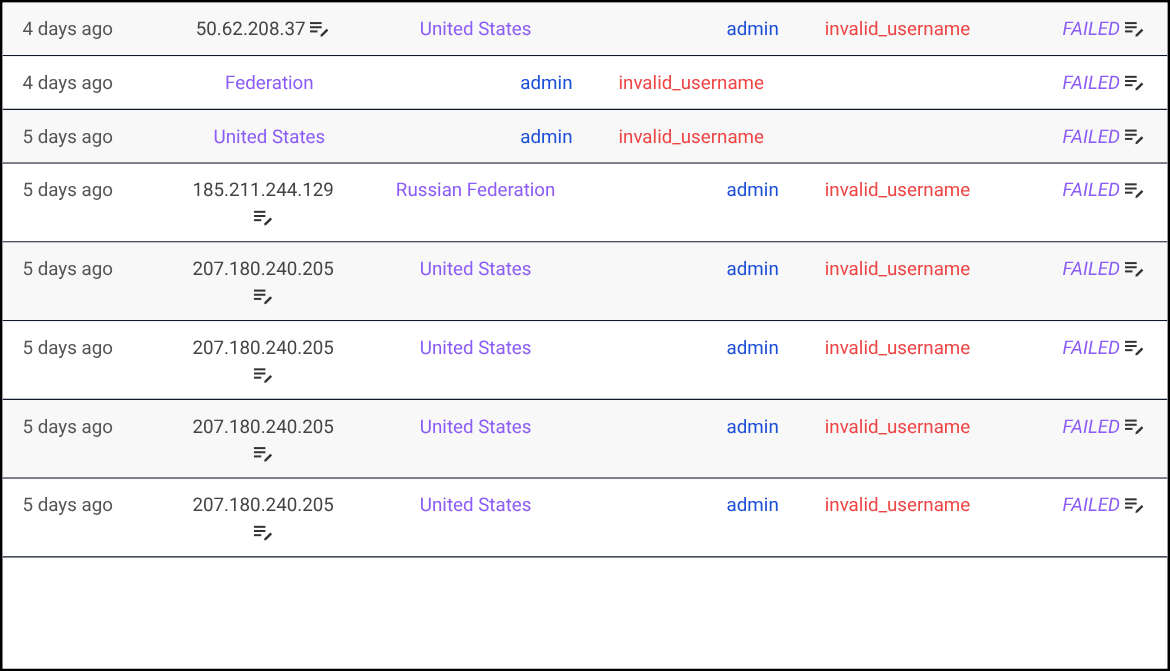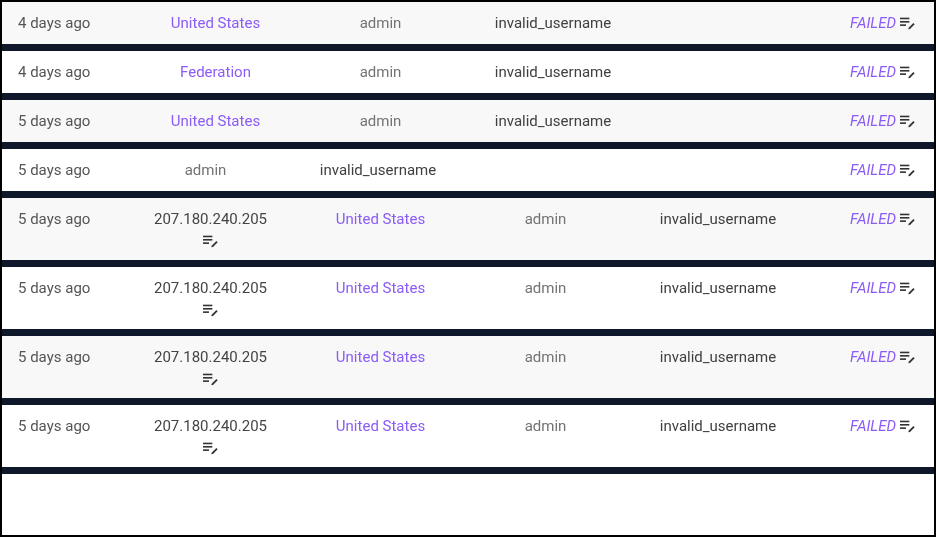--- a/index.html
+++ b/index.html
@@ -11,29 +11,29 @@
       width: 936px;
       height: 537px;
       border: 2px solid #000;
       overflow: hidden;
     }
     .table { width: 100%; }
     .row {
       display: flex;
       align-items: flex-start;
       padding: 12px 10px 12px 16px;
-      border-bottom: 7px solid #0f172a;
+      border-bottom: 1px solid #0f172a;
     }
     .row:nth-child(odd) { background: #f8f8f8; }
     .row:nth-child(even) { background: #ffffff; }
     .col-time   { flex: 0 0 110px; text-align: left;  color: #555; }
     .col-ip     { flex: 0 0 165px; text-align: center; color: #444; }
     .col-country{ flex: 0 0 175px; text-align: center; color: #8b5cf6; }
-    .col-user   { flex: 0 0 155px; text-align: center; color: #737373; }
-    .col-reason { flex: 0 0 190px; text-align: center; color: #404040; }
+    .col-user   { flex: 0 0 155px; text-align: right; color: #1d4ed8; }
+    .col-reason { flex: 0 0 190px; text-align: center; color: #ef4444; }
     .col-status { flex: 1 1 auto;  text-align: right;  color: #8b5cf6; padding-right: 8px; white-space: nowrap; font-style: italic; }
     .ip-line { display: inline; }
     .icon-btn {
       display: inline-block;
       vertical-align: -2px;
       margin-left: 4px;
       cursor: pointer;
       line-height: 0;
     }
     .icon-below {
@@ -44,20 +44,26 @@
       line-height: 0;
     }
     svg { width: 16px; height: 14px; }
   </style>
 </head>
 <body>
 
 <div class="table">
     <div class="row">
       <div class="col-time">4 days ago</div>
+      <div class="col-ip"><span class="ip-line">50.62.208.37</span><span class="icon-btn"><svg viewBox="0 0 24 20" fill="#333" xmlns="http://www.w3.org/2000/svg">
+            <rect x="0" y="2" width="14" height="2.4"></rect>
+            <rect x="0" y="7" width="14" height="2.4"></rect>
+            <rect x="0" y="12" width="9" height="2.4"></rect>
+            <path d="M13 17 L20 10 L22 12 L15 19 L12.5 19.5 Z"></path>
+          </svg></span></div>
       <div class="col-country">United States</div>
       <div class="col-user">admin</div>
       <div class="col-reason">invalid_username</div>
       <div class="col-status"><span>FAILED</span><span class="icon-btn"><svg viewBox="0 0 24 20" fill="#333" xmlns="http://www.w3.org/2000/svg">
             <rect x="0" y="2" width="14" height="2.4"></rect>
             <rect x="0" y="7" width="14" height="2.4"></rect>
             <rect x="0" y="12" width="9" height="2.4"></rect>
             <path d="M13 17 L20 10 L22 12 L15 19 L12.5 19.5 Z"></path>
           </svg></span></div>
     </div>
@@ -80,20 +86,27 @@
       <div class="col-reason">invalid_username</div>
       <div class="col-status"><span>FAILED</span><span class="icon-btn"><svg viewBox="0 0 24 20" fill="#333" xmlns="http://www.w3.org/2000/svg">
             <rect x="0" y="2" width="14" height="2.4"></rect>
             <rect x="0" y="7" width="14" height="2.4"></rect>
             <rect x="0" y="12" width="9" height="2.4"></rect>
             <path d="M13 17 L20 10 L22 12 L15 19 L12.5 19.5 Z"></path>
           </svg></span></div>
     </div>
     <div class="row">
       <div class="col-time">5 days ago</div>
+      <div class="col-ip"><span class="ip-line">185.211.244.129</span><span class="icon-below"><svg viewBox="0 0 24 20" fill="#333" xmlns="http://www.w3.org/2000/svg">
+            <rect x="0" y="2" width="14" height="2.4"></rect>
+            <rect x="0" y="7" width="14" height="2.4"></rect>
+            <rect x="0" y="12" width="9" height="2.4"></rect>
+            <path d="M13 17 L20 10 L22 12 L15 19 L12.5 19.5 Z"></path>
+          </svg></span></div>
+      <div class="col-country">Russian Federation</div>
       <div class="col-user">admin</div>
       <div class="col-reason">invalid_username</div>
       <div class="col-status"><span>FAILED</span><span class="icon-btn"><svg viewBox="0 0 24 20" fill="#333" xmlns="http://www.w3.org/2000/svg">
             <rect x="0" y="2" width="14" height="2.4"></rect>
             <rect x="0" y="7" width="14" height="2.4"></rect>
             <rect x="0" y="12" width="9" height="2.4"></rect>
             <path d="M13 17 L20 10 L22 12 L15 19 L12.5 19.5 Z"></path>
           </svg></span></div>
     </div>
     <div class="row">

